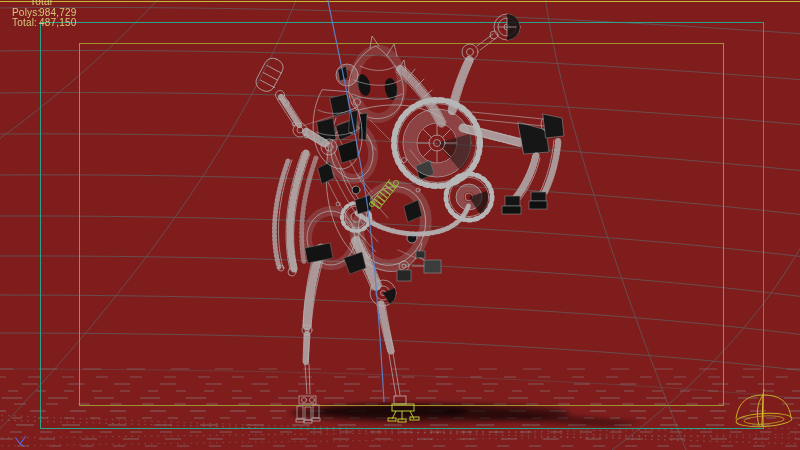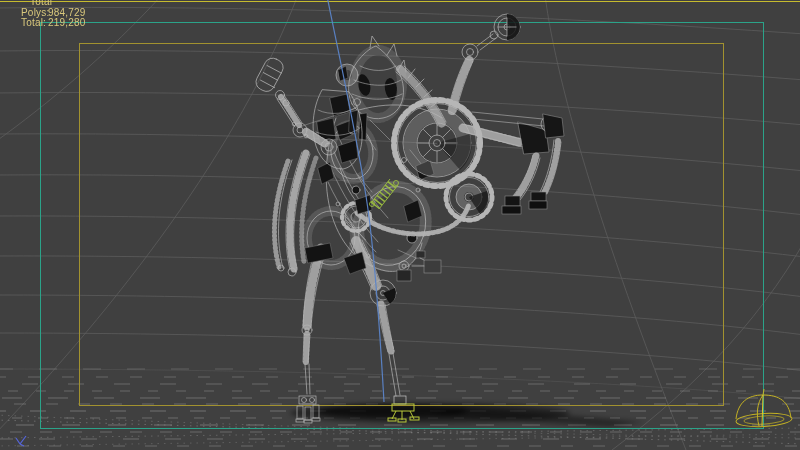--- a/index.html
+++ b/index.html
@@ -10,27 +10,27 @@
     font-family:"Liberation Sans",sans-serif;
   }
   .viewport svg{position:absolute;left:0;top:0;}
   .stats{
     position:absolute;left:0;top:-3px;
     font-size:10px;line-height:10.5px;
     letter-spacing:.2px;
     user-select:none;
   }
   .stats-title{margin-left:30px;}
-  .stats-row .lbl{display:inline-block;margin-left:21px;width:27px;}
+  .stats-row .lbl{display:inline-block;margin-left:12px;width:27px;}
   .stats-row .val{display:inline-block;}
 </style>
 </head>
 <body>
 
-<div class="viewport" style="background:#404040;">
+<div class="viewport" style="background:#7f1d1d;">
 <svg width="800" height="450" viewBox="0 0 800 450">
   <defs>
     <filter id="blur2" x="-30%" y="-30%" width="160%" height="160%">
           <feGaussianBlur stdDeviation="2.5"></feGaussianBlur>
         </filter>
   </defs>
 
   <g fill="none" stroke-width="0.8" opacity="0.9" stroke="#5f5f5f">
     <path d="M-5,8 C250,5 520,14 805,34"></path>
     <path d="M-5,51 C250,48 530,58 805,80"></path>
@@ -278,16 +278,16 @@
     <path d="M20,444 L26,436 M20,444 L16,438 M20,444 L24,446"></path>
   </g>
 </svg>
 
 <div class="stats" style="color:#d9c87c;">
   <div class="stats-title">Total</div>
   <div class="stats-row">
     <span class="lbl">Polys:</span><span class="val">984,729</span>
   </div>
   <div class="stats-row">
-    <span class="lbl">Total:</span><span class="val">219,280</span>
+    <span class="lbl">Total:</span><span class="val">487,150</span>
   </div>
 </div>
 </div>
 
 </body></html>

